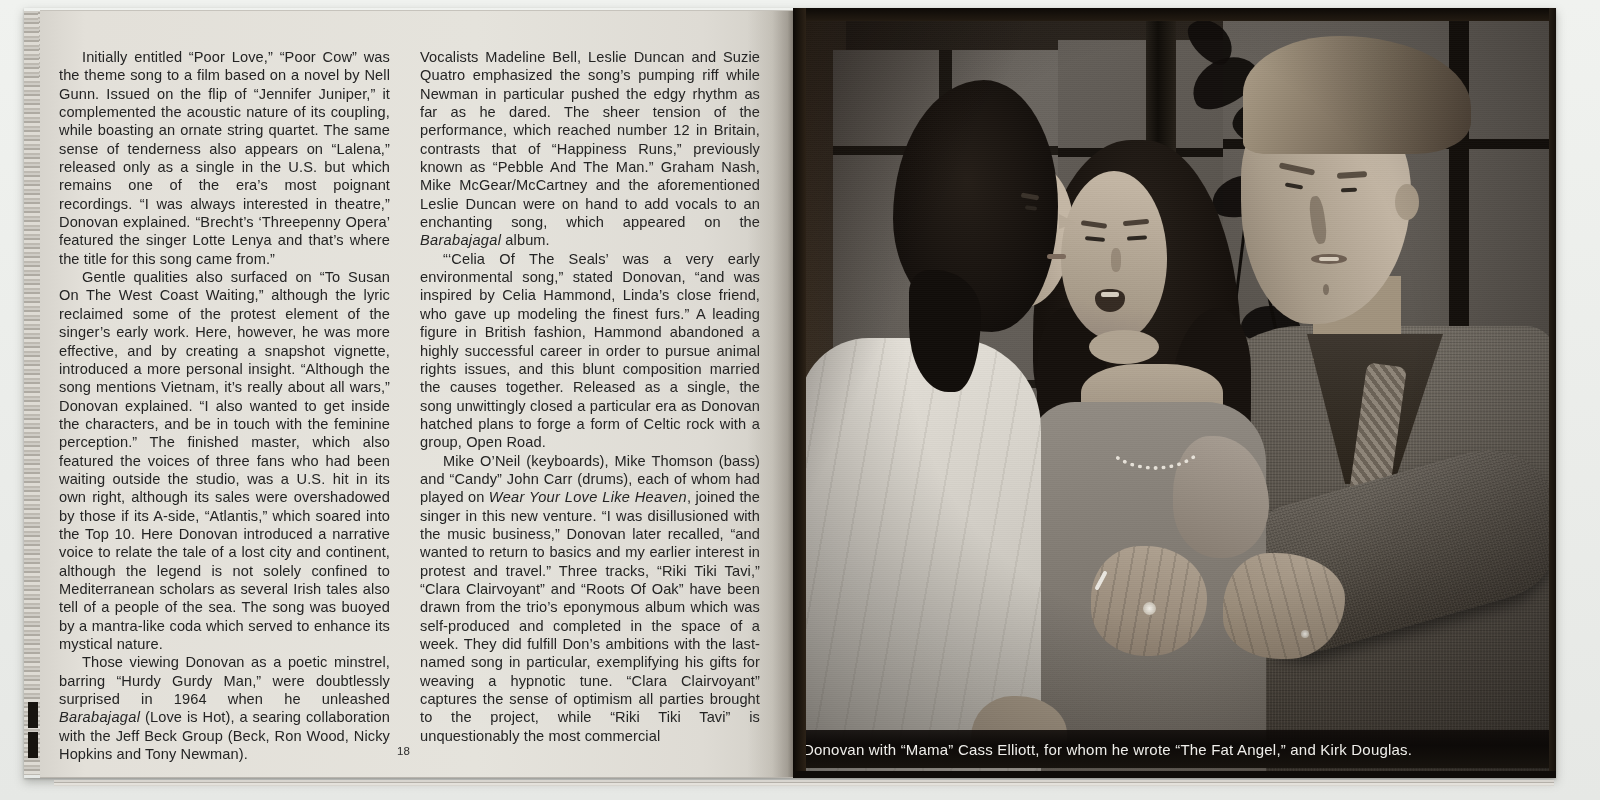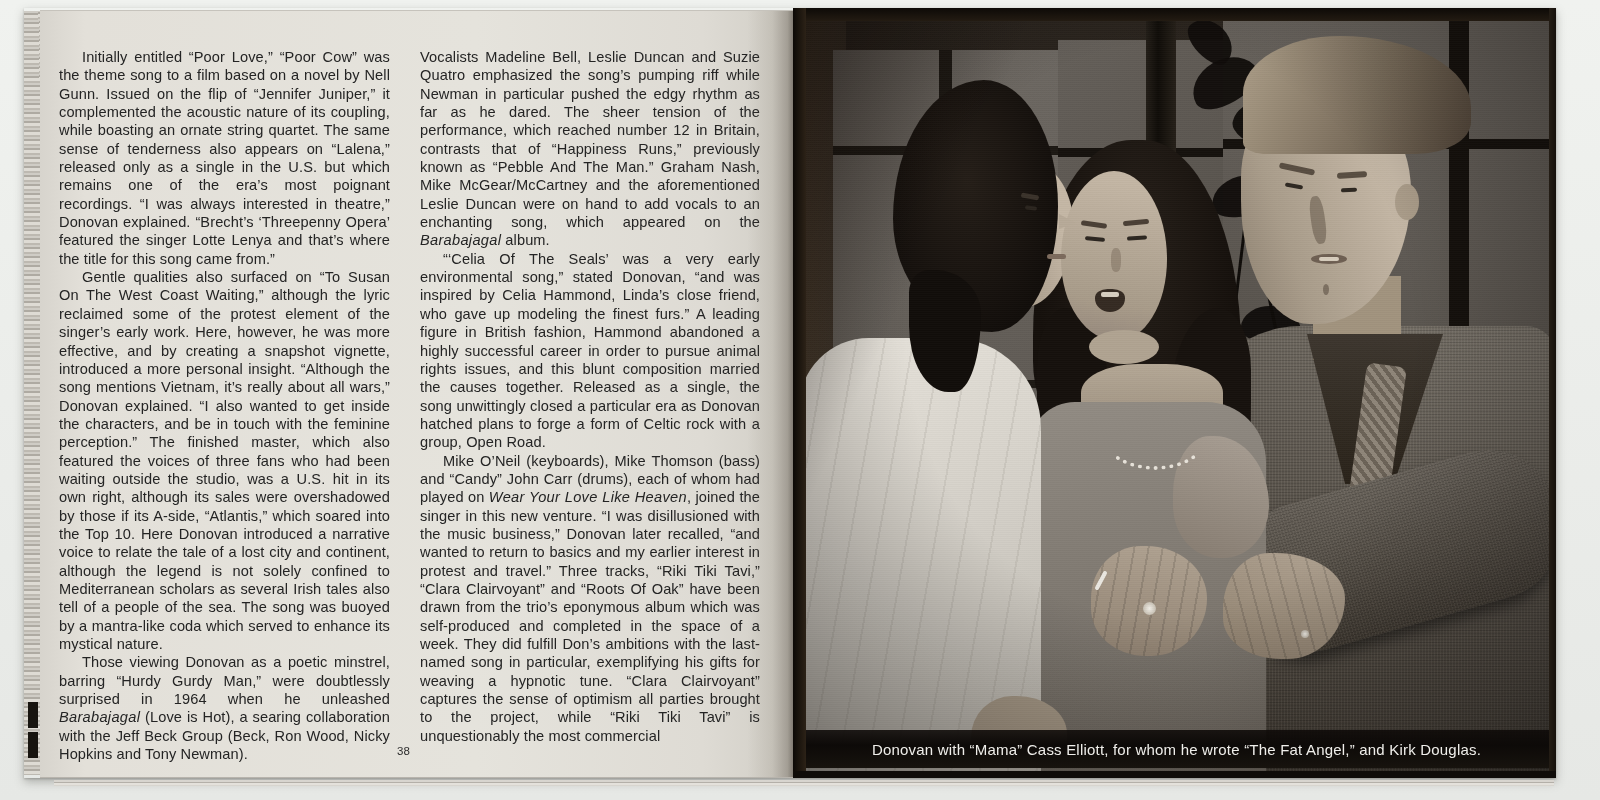--- a/index.html
+++ b/index.html
@@ -177,21 +177,21 @@
     border-radius:45% 55% 50% 50%/60% 55% 40% 45%;}
   
   .photo-vignette{left:0;top:0;width:100%;height:100%;z-index:8;pointer-events:none;
     background:
       radial-gradient(ellipse at 48% 42%,rgba(0,0,0,0) 45%,rgba(8,5,3,.35) 85%,rgba(5,3,2,.5) 100%),
       linear-gradient(115deg,rgba(15,8,4,.5) 0%,rgba(15,8,4,0) 22%);}
   .photo-grain{left:0;top:0;width:100%;height:100%;z-index:8;opacity:.55;pointer-events:none;
     background:repeating-linear-gradient(0deg,rgba(255,255,255,.03) 0 1px,rgba(0,0,0,.03) 1px 2px);}
   .caption-bar{left:10px;right:6px;top:722px;height:38px;z-index:9;
     background:linear-gradient(180deg,rgba(14,10,8,.88),#0d0a08 40%,#17130e);
-    display:flex;align-items:center;justify-content:center;}
+    display:flex;align-items:center;}
   .caption-text{position:static;color:#efeeea;font-size:15px;letter-spacing:.2px;white-space:nowrap;}
   
   .page-stack{position:absolute;left:30px;top:772px;width:1500px;height:6px;
     background:repeating-linear-gradient(180deg,#d8d5cf 0 2px,#b4b0a9 2px 3px,#e4e1db 3px 5px);}
 </style>
 </head>
 <body>
 
 <div id="canvas">
   <div class="booklet">
@@ -204,21 +204,21 @@
       <div class="col col1">
         <p class="para indent"><span>Initially entitled “Poor Love,” “Poor Cow” was the theme song to a film based on a novel by Nell Gunn. Issued on the flip of “Jennifer Juniper,” it complemented the acoustic nature of its coupling, while boasting an ornate string quartet. The same sense of tenderness also appears on “Lalena,” released only as a single in the U.S. but which remains one of the era’s most poignant recordings. “I was always interested in theatre,” Donovan explained. “Brecht’s ‘Threepenny Opera’ featured the singer Lotte Lenya and that’s where the title for this song came from.”</span></p>
         <p class="para indent"><span>Gentle qualities also surfaced on “To Susan On The West Coast Waiting,” although the lyric reclaimed some of the protest element of the singer’s early work. Here, however, he was more effective, and by creating a snapshot vignette, introduced a more personal insight. “Although the song mentions Vietnam, it’s really about all wars,” Donovan explained. “I also wanted to get inside the characters, and be in touch with the feminine perception.” The finished master, which also featured the voices of three fans who had been waiting outside the studio, was a U.S. hit in its own right, although its sales were overshadowed by those if its A-side, “Atlantis,” which soared into the Top 10. Here Donovan introduced a narrative voice to relate the tale of a lost city and continent, although the legend is not solely confined to Mediterranean scholars as several Irish tales also tell of a people of the sea. The song was buoyed by a mantra-like coda which served to enhance its mystical nature.</span></p>
         <p class="para indent"><span>Those viewing Donovan as a poetic minstrel, barring “Hurdy Gurdy Man,” were doubtlessly surprised in 1964 when he unleashed </span><em>Barabajagal</em><span> (Love is Hot), a searing collaboration with the Jeff Beck Group (Beck, Ron Wood, Nicky Hopkins and Tony Newman).</span></p>
       </div>
       <div class="col col2">
         <p class="para"><span>Vocalists Madeline Bell, Leslie Duncan and Suzie Quatro emphasized the song’s pumping riff while Newman in particular pushed the edgy rhythm as far as he dared. The sheer tension of the performance, which reached number 12 in Britain, contrasts that of “Happiness Runs,” previously known as “Pebble And The Man.” Graham Nash, Mike McGear/McCartney and the aforementioned Leslie Duncan were on hand to add vocals to an enchanting song, which appeared on the </span><em>Barabajagal</em><span> album.</span></p>
         <p class="para indent"><span>“‘Celia Of The Seals’ was a very early environmental song,” stated Donovan, “and was inspired by Celia Hammond, Linda’s close friend, who gave up modeling the finest furs.” A leading figure in British fashion, Hammond abandoned a highly successful career in order to pursue animal rights issues, and this blunt composition married the causes together. Released as a single, the song unwittingly closed a particular era as Donovan hatched plans to forge a form of Celtic rock with a group, Open Road.</span></p>
         <p class="para indent"><span>Mike O’Neil (keyboards), Mike Thomson (bass) and “Candy” John Carr (drums), each of whom had played on </span><em>Wear Your Love Like Heaven</em><span>, joined the singer in this new venture. “I was disillusioned with the music business,” Donovan later recalled, “and wanted to return to basics and my earlier interest in protest and travel.” Three tracks, “Riki Tiki Tavi,” “Clara Clairvoyant” and “Roots Of Oak” have been drawn from the trio’s eponymous album which was self-produced and completed in the space of a week. They did fulfill Don’s ambitions with the last-named song in particular, exemplifying his gifts for weaving a hypnotic tune. “Clara Clairvoyant” captures the sense of optimism all parties brought to the project, while “Riki Tiki Tavi” is unquestionably the most commercial</span></p>
       </div>
-      <div class="page-number">38</div>
+      <div class="page-number">18</div>
       <div class="gutter-shadow"></div>
     </div>
 
     <div class="staple s1"></div>
     <div class="staple s2"></div>
 
     <div class="photo">
       <div class="wall-left"></div>
       <div class="shoji a"></div>
       <div class="shoji b"></div>

